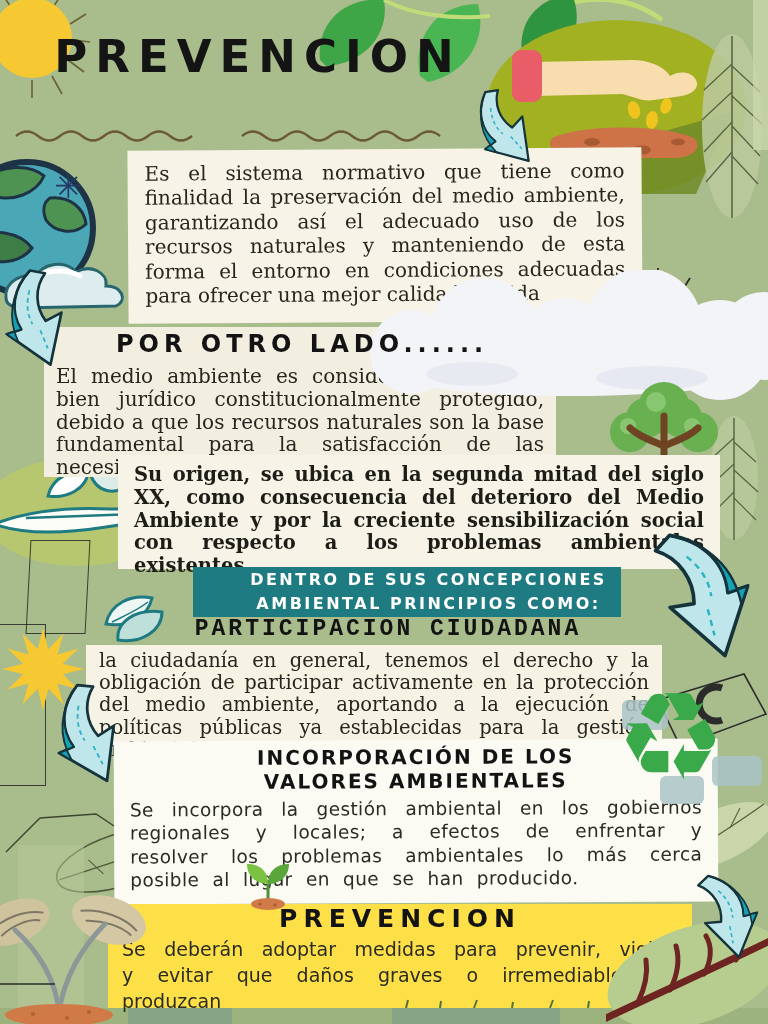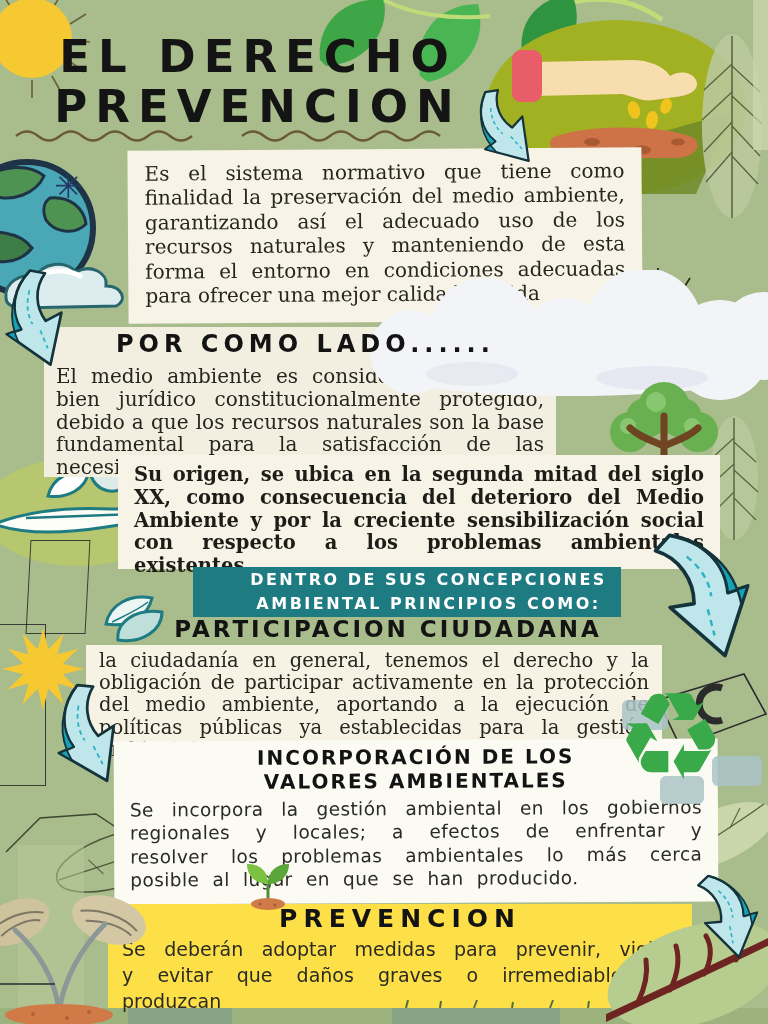--- a/index.html
+++ b/index.html
@@ -31,21 +31,21 @@
   #por-box p{margin:38px 12px 0 12px;font-size:20px;line-height:1.14;color:#26261f;}
 
   #origen-box{left:118px;top:455px;width:602px;height:114px;box-sizing:border-box;padding:9px 16px;}
   #origen-box p{margin:0;font-size:19.5px;font-weight:700;line-height:1.17;color:#1d1d18;}
 
   #banner{left:193px;top:567px;width:428px;height:50px;background:#1f7b82;color:#ffffff;
     display:flex;flex-direction:column;justify-content:center;text-align:center;}
   #banner .b{font-size:16px;font-weight:700;letter-spacing:2.5px;line-height:1.5;padding-left:43px;}
 
   #part-heading{left:168px;top:616px;width:440px;text-align:center;font-size:23px;font-weight:800;
-    letter-spacing:3px;color:#131313;white-space:nowrap;}
+    letter-spacing:3px;color:#131313;white-space:nowrap;font-family:Liberation Mono, monospace;}
   #part-box{left:86px;top:645px;width:576px;height:104px;box-sizing:border-box;background:#f6f2e4;
     padding:5px 13px;}
   #part-box p{margin:0;font-size:19.5px;line-height:1.14;color:#26261f;}
 
   #incorp-box{left:114px;top:740px;width:604px;height:163px;box-sizing:border-box;background:#fbfaf3;
     padding-top:5px;transform:rotate(-.3deg);}
   #incorp-box .h{text-align:center;font-size:20px;font-weight:800;letter-spacing:2px;line-height:1.2;color:#131313;}
   #incorp-box p{margin:4px 16px 0 16px;font-size:18.5px;line-height:1.27;letter-spacing:.4px;
     word-spacing:7px;color:#2b2b26;}
 
@@ -187,34 +187,33 @@
     <line x1="56" y1="48" x2="184" y2="48" stroke="#4f5a3c" stroke-width="1.3"></line>
     <line x1="90" y1="38" x2="100" y2="56" stroke="#4f5a3c" stroke-width="1"></line>
     <line x1="120" y1="34" x2="130" y2="58" stroke="#4f5a3c" stroke-width="1"></line>
     <line x1="148" y1="36" x2="156" y2="54" stroke="#4f5a3c" stroke-width="1"></line>
   </g>
 </svg>
 
 <div class="abs z1" id="light-band"></div>
 
 <div class="abs z2" id="main-title">
-  <div class="t1">EL DERECHO</div>
   <div class="t2">PREVENCION</div>
 </div>
 
 <div class="abs z2 cream" id="intro-box">
   <p class="serif just">Es el sistema normativo que tiene como finalidad la preservación del medio ambiente, garantizando así el adecuado uso de los recursos naturales y manteniendo de esta forma el entorno en condiciones adecuadas para ofrecer una mejor calidad de vida</p>
 </div>
 
 <div class="abs z2" id="asterisk">✳</div>
 
 <div class="abs z2 cream" id="por-box">
   <p class="serif just">El medio ambiente es considerado como un bien jurídico constitucionalmente protegido, debido a que los recursos naturales son la base fundamental para la satisfacción de las necesidades humanas.</p>
 </div>
-<div class="abs z4" id="por-heading">POR COMO LADO......</div>
+<div class="abs z4" id="por-heading">POR OTRO LADO......</div>
 
 <svg class="abs z3" style="left:352px;top:270px" width="420" height="130" viewBox="0 0 420 130">
   <g fill="#f3f4f8">
     <circle cx="60" cy="82" r="42"></circle>
       <circle cx="132" cy="62" r="54"></circle>
     <circle cx="212" cy="76" r="48"></circle>
       <circle cx="292" cy="56" r="58"></circle>
     <circle cx="368" cy="80" r="50"></circle>
       <circle cx="412" cy="66" r="44"></circle>
     <ellipse cx="220" cy="98" rx="200" ry="28"></ellipse>

